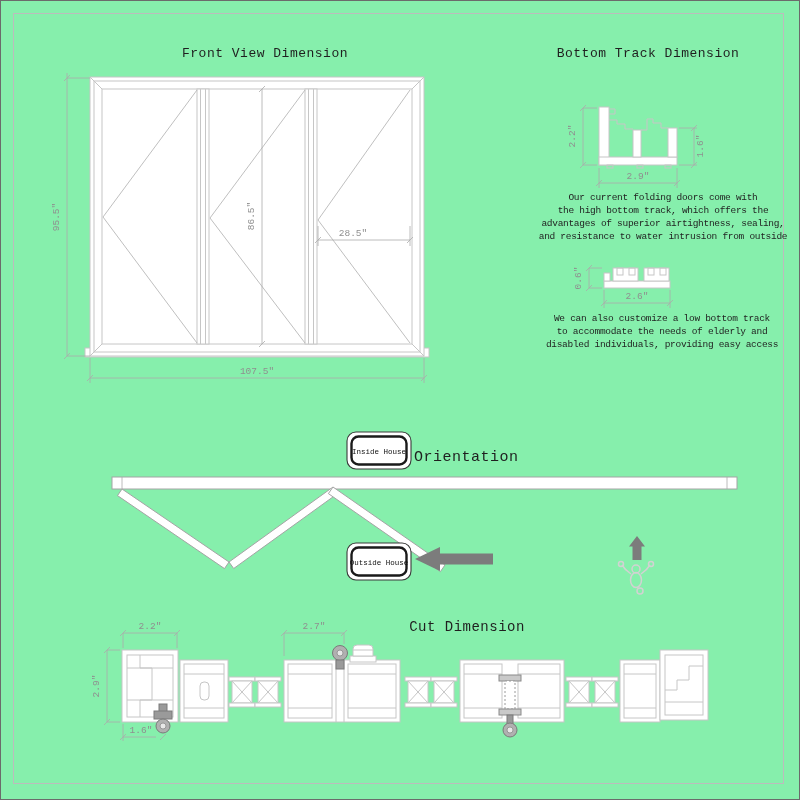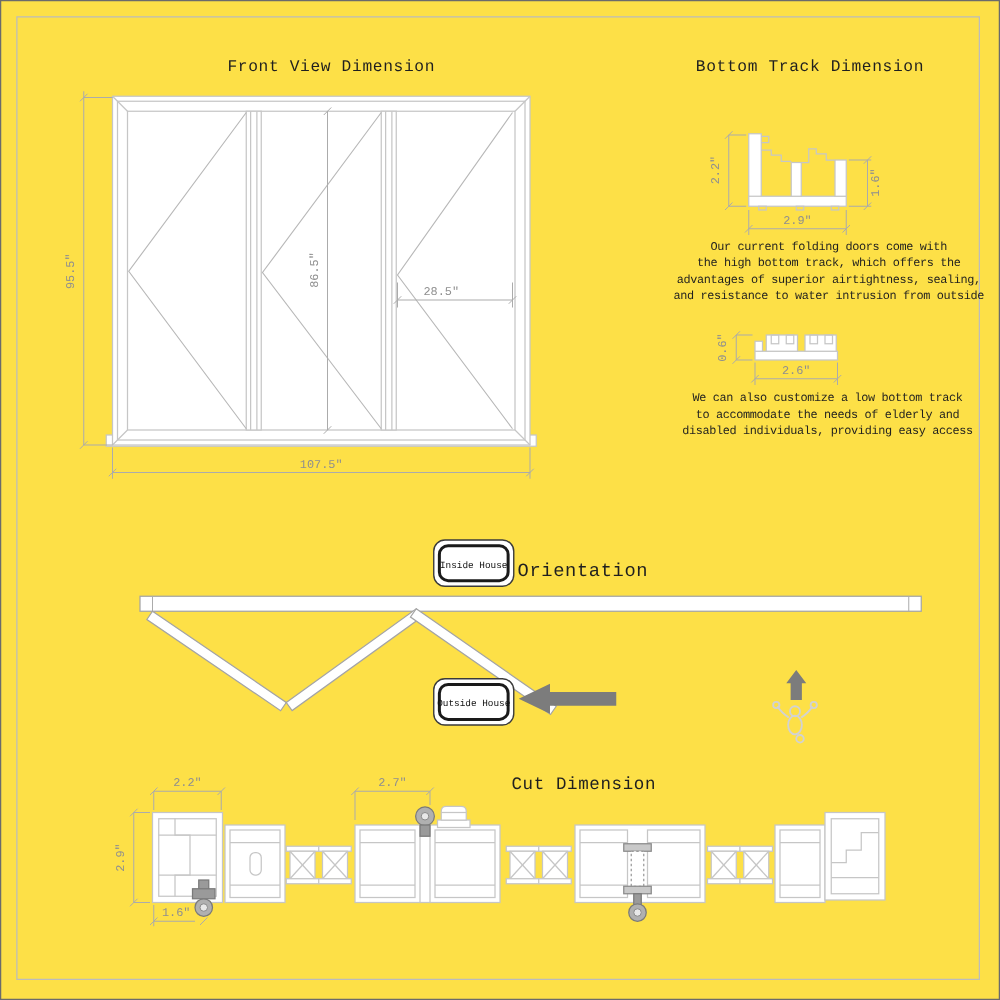--- a/index.html
+++ b/index.html
@@ -1,16 +1,16 @@
 <!DOCTYPE html>
 <html><head>
 <meta charset="utf-8">
 <style>
   html,body{margin:0;padding:0;background:#fff;}
-  .sheet{position:relative;width:800px;height:800px;background:#fde047;overflow:hidden;
+  .sheet{position:relative;width:800px;height:800px;background:#86efac;overflow:hidden;
          font-family:"Liberation Mono",monospace;}
   svg{position:absolute;left:0;top:0;}
   text{font-family:"Liberation Mono",monospace;}
   .t-title{font-size:13px;fill:#1f1f1f;letter-spacing:.5px;}
   .t-title-lg{font-size:15px;fill:#1f1f1f;letter-spacing:.5px;}
   .t-para{font-size:9.5px;fill:#1f1f1f;letter-spacing:-.3px;}
   .t-dim{font-size:9.5px;fill:#8f8f8f;}
   .t-badge{font-size:7.5px;fill:#111;}
   .ln-profile{stroke:#c6c6c6;fill:none;stroke-width:1;}
   .fl-profile{stroke:#c6c6c6;fill:#fff;stroke-width:1;}

